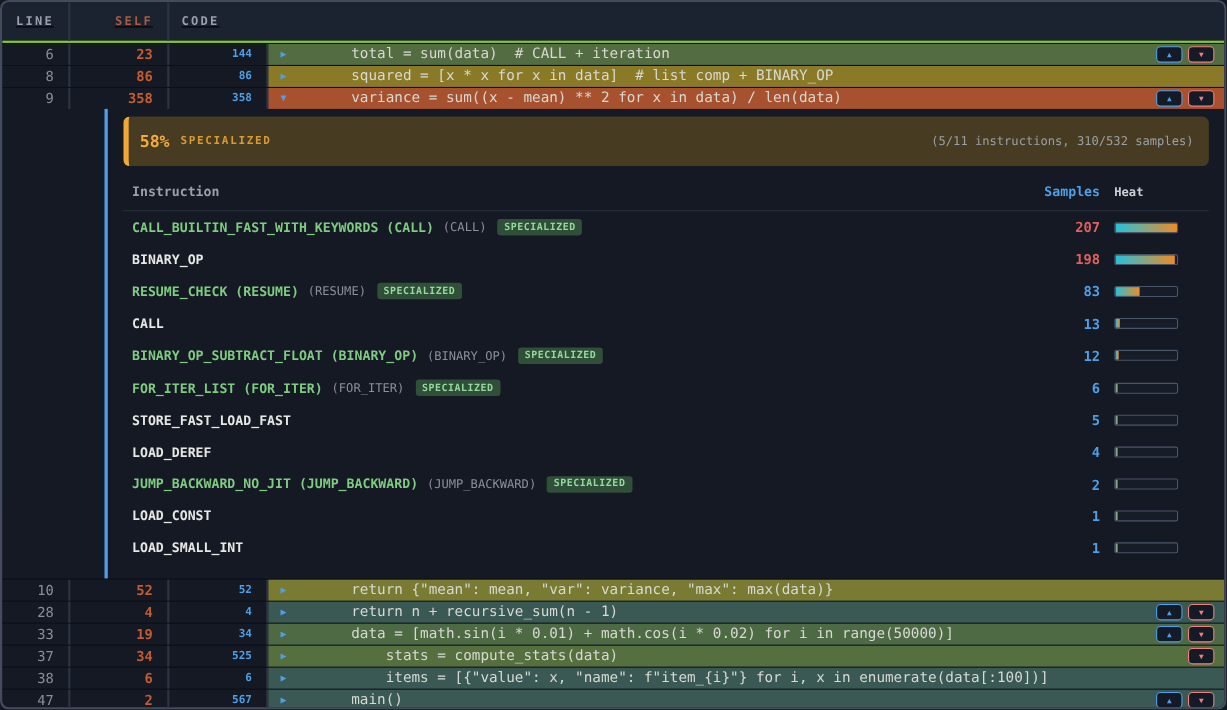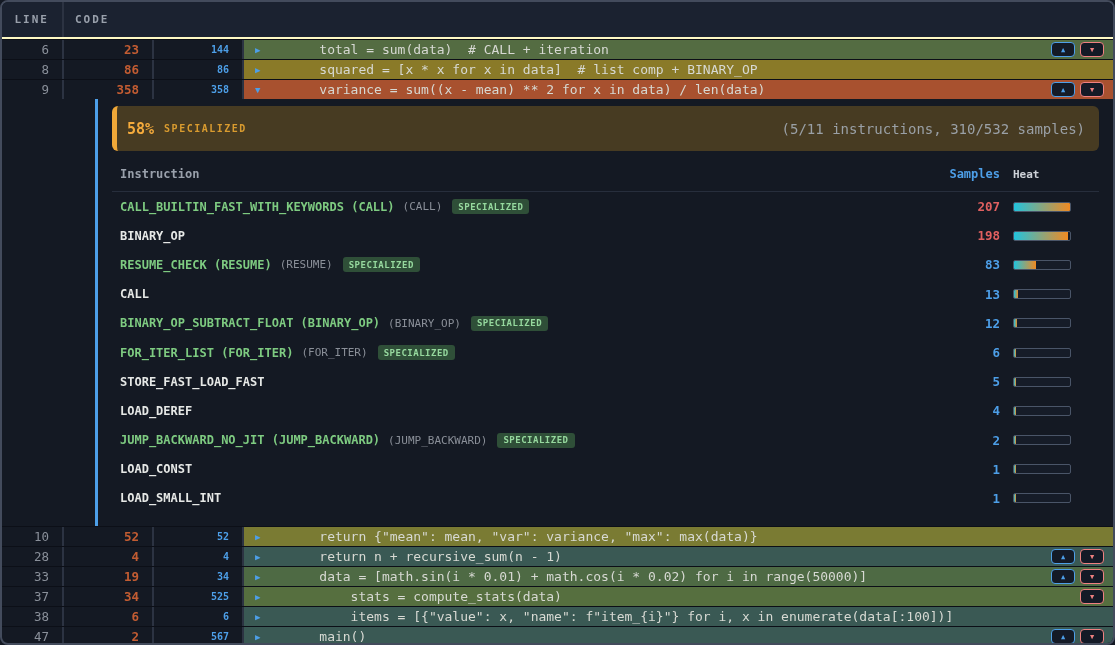--- a/index.html
+++ b/index.html
@@ -9,21 +9,21 @@
     font-family: "DejaVu Sans Mono", "Liberation Mono", monospace;
   }
   .container {
     width: 1115px; height: 645px;
     border: 2px solid var(--frame-border, #434b5c);
     border-radius: 8px;
     background: var(--page-bg, #141923);
     overflow: hidden;
   }
   
-  .thead { display: flex; height: 37px; background: var(--header-bg, #1b2230); border-bottom: 2px solid #fef9c3; }
+  .thead { display: flex; height: 37px; background: var(--header-bg, #1b2230); border-bottom: 2px solid #84cc16; text-decoration: underline; }
   .cell { flex: 0 0 auto; }
   .c-line  { width: 62px;  text-align: right; padding-right: 13px; border-right: 2px solid var(--col-border, #2c3342); }
   .c-self  { width: 90px;  text-align: right; padding-right: 13px; border-right: 2px solid var(--col-border, #2c3342); }
   .c-total { width: 90px;  text-align: right; padding-right: 13px; border-right: 2px solid var(--col-border, #2c3342); }
   .c-code  { flex: 1 1 auto; padding-left: 11px; }
   .th { font-size: 11px; font-weight: bold; letter-spacing: 2px; line-height: 35px; color: var(--muted-text, #99a0ab); }
   .th.c-self  { color: var(--self-header, #ab5b40); }
   .th.c-total { color: var(--accent-blue, #4d9fe8); }
 
   .row { display: flex; height: 20px; line-height: 20px; border-top: 1px solid rgba(5,8,14,0.55); }
@@ -53,21 +53,21 @@
   .banner {
     height: 45px; display: flex; align-items: center;
     background: var(--banner-bg, #473b22);
     border-left: 5px solid var(--accent-amber, #f0a838);
     border-radius: 6px;
     padding: 0 14px 0 10px;
   }
   .pct { font-size: 15px; font-weight: bold; color: var(--banner-text, #f5ab3c); }
   .pct-label { font-size: 10px; font-weight: bold; letter-spacing: 1.5px; color: var(--banner-label, #d99b2f); margin-left: 10px; }
   .spacer { flex: 1; }
-  .summary { font-size: 14px; color: var(--summary-text, #9aa0a6); }
+  .summary { font-size: 11px; color: var(--summary-text, #9aa0a6); }
 
   .d-header { display: flex; align-items: flex-end; margin-top: 16px; padding: 0 0 10px 8px; border-bottom: 1px solid #272e3c; }
   .d-name { flex: 1 1 auto; display: flex; align-items: center; }
   .d-samples { flex: 0 0 60px; text-align: right; }
   .d-heat { flex: 0 0 86px; margin-left: 13px; }
   .d-header .d-name { font-size: 12px; font-weight: bold; color: var(--muted-text, #9aa0a8); }
   .d-header .d-samples { font-size: 12px; font-weight: bold; color: var(--accent-blue, #4d9fe8); }
   .d-header .d-heat { font-size: 11px; font-weight: bold; color: #ced2d8; }
 
   .d-row { display: flex; align-items: center; height: 29.2px; padding-left: 8px; }
@@ -87,20 +87,21 @@
   }
   .fill { display: block; height: 100%; min-width: 2px; }
 </style>
 </head>
 <body>
 
 <div class="container">
 
   <div class="thead">
     <div class="cell c-line th">LINE</div>
+    <div class="cell c-self th">SELF</div>
     <div class="cell c-code th">CODE</div>
   </div>
 
   <div id="rows-above">
   <div class="row">
     <div class="cell c-line">6</div>
     <div class="cell c-self">23</div>
     <div class="cell c-total">144</div>
     <div class="cell c-code code-cell" style="background: rgb(84, 108, 66);">
       <span class="expander">▶</span>

